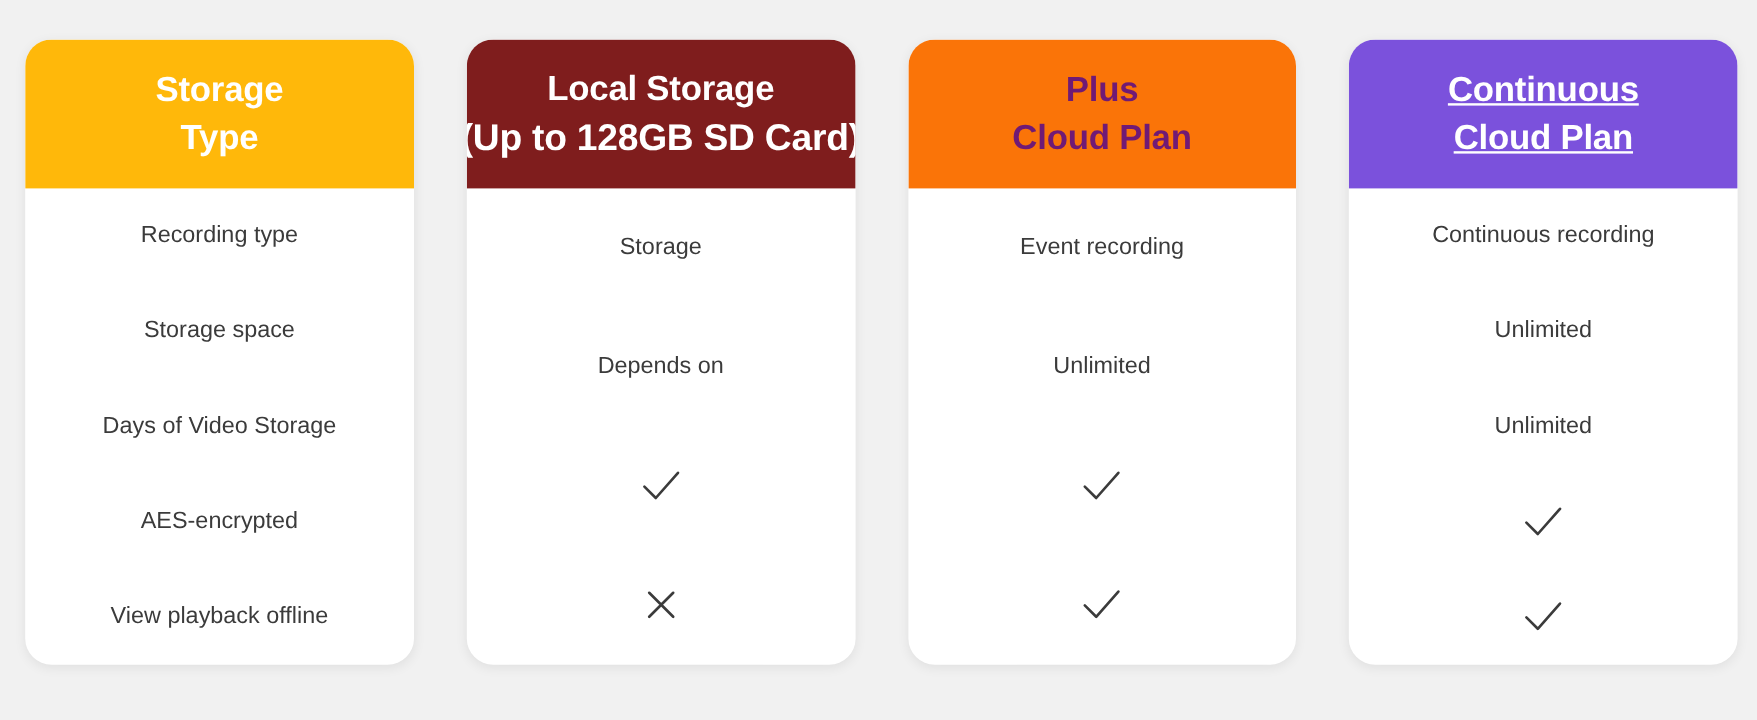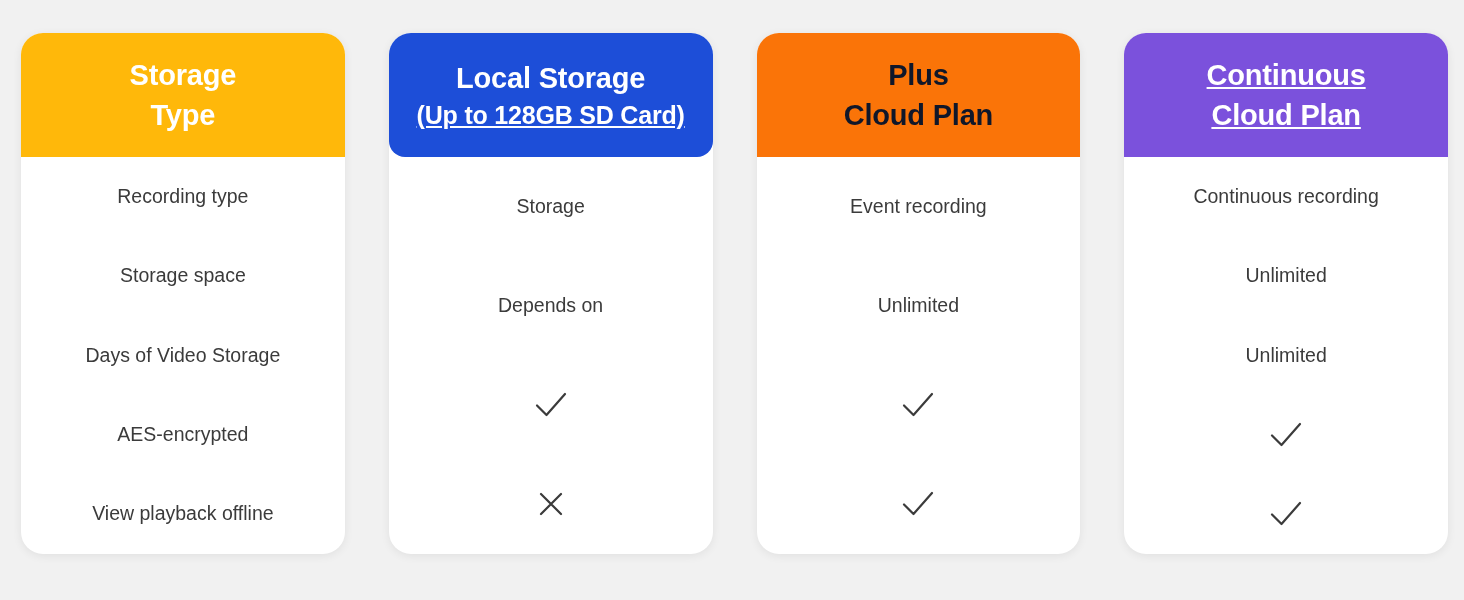--- a/index.html
+++ b/index.html
@@ -52,22 +52,21 @@
 
   .card-header .title-line {
     font-size: 29px;
     font-weight: bold;
     line-height: 1.38;
     letter-spacing: -0.2px;
     white-space: nowrap;
   }
 
   .card-header .title-line.sub {
-    font-size: 25px;
-    text-decoration: underline;
+    font-size: 31px;
   }
 
   .card-body {
     flex: 1 1 auto;
     display: flex;
     flex-direction: column;
     padding: 0 8px;
     box-sizing: border-box;
   }
 
@@ -120,21 +119,21 @@
         </div>
         <div class="card-cell">
           <span><span>AES-encrypted</span></span>
         </div>
         <div class="card-cell">
           <span><span>View playback offline</span></span>
         </div>
       </div>
     </div>
     <div class="plan-card">
-      <div class="card-header" style="background: #1d4ed8; color: rgb(255, 255, 255); border-radius: 16px;">
+      <div class="card-header" style="background: #7f1d1d; color: rgb(255, 255, 255);">
         <div class="title-line">Local Storage</div>
         <div class="title-line sub">(Up to 128GB SD Card)</div>
       </div>
       <div class="card-body">
         <div class="card-cell">
           <span><span>Storage</span></span>
         </div>
         <div class="card-cell">
           <span><span>Depends on</span><br></span>
         </div>
@@ -148,21 +147,21 @@
         <div class="card-cell mark">
           <span class="mark-glyph">
             <svg width="28" height="28" viewBox="0 0 28 28" fill="none" xmlns="http://www.w3.org/2000/svg">
               <path d="M4 4 L24 24 M24 4 L4 24" stroke="#3b3b3b" stroke-width="2.2" stroke-linecap="round"></path>
             </svg>
           </span>
         </div>
       </div>
     </div>
     <div class="plan-card">
-      <div class="card-header" style="background: rgb(250, 116, 8); color: #0f172a;">
+      <div class="card-header" style="background: rgb(250, 116, 8); color: #701a75;">
         <div class="title-line">Plus</div>
         <div class="title-line">Cloud Plan</div>
       </div>
       <div class="card-body">
         <div class="card-cell">
           <span><span>Event recording</span></span>
         </div>
         <div class="card-cell">
           <span><span>Unlimited</span></span>
         </div>

